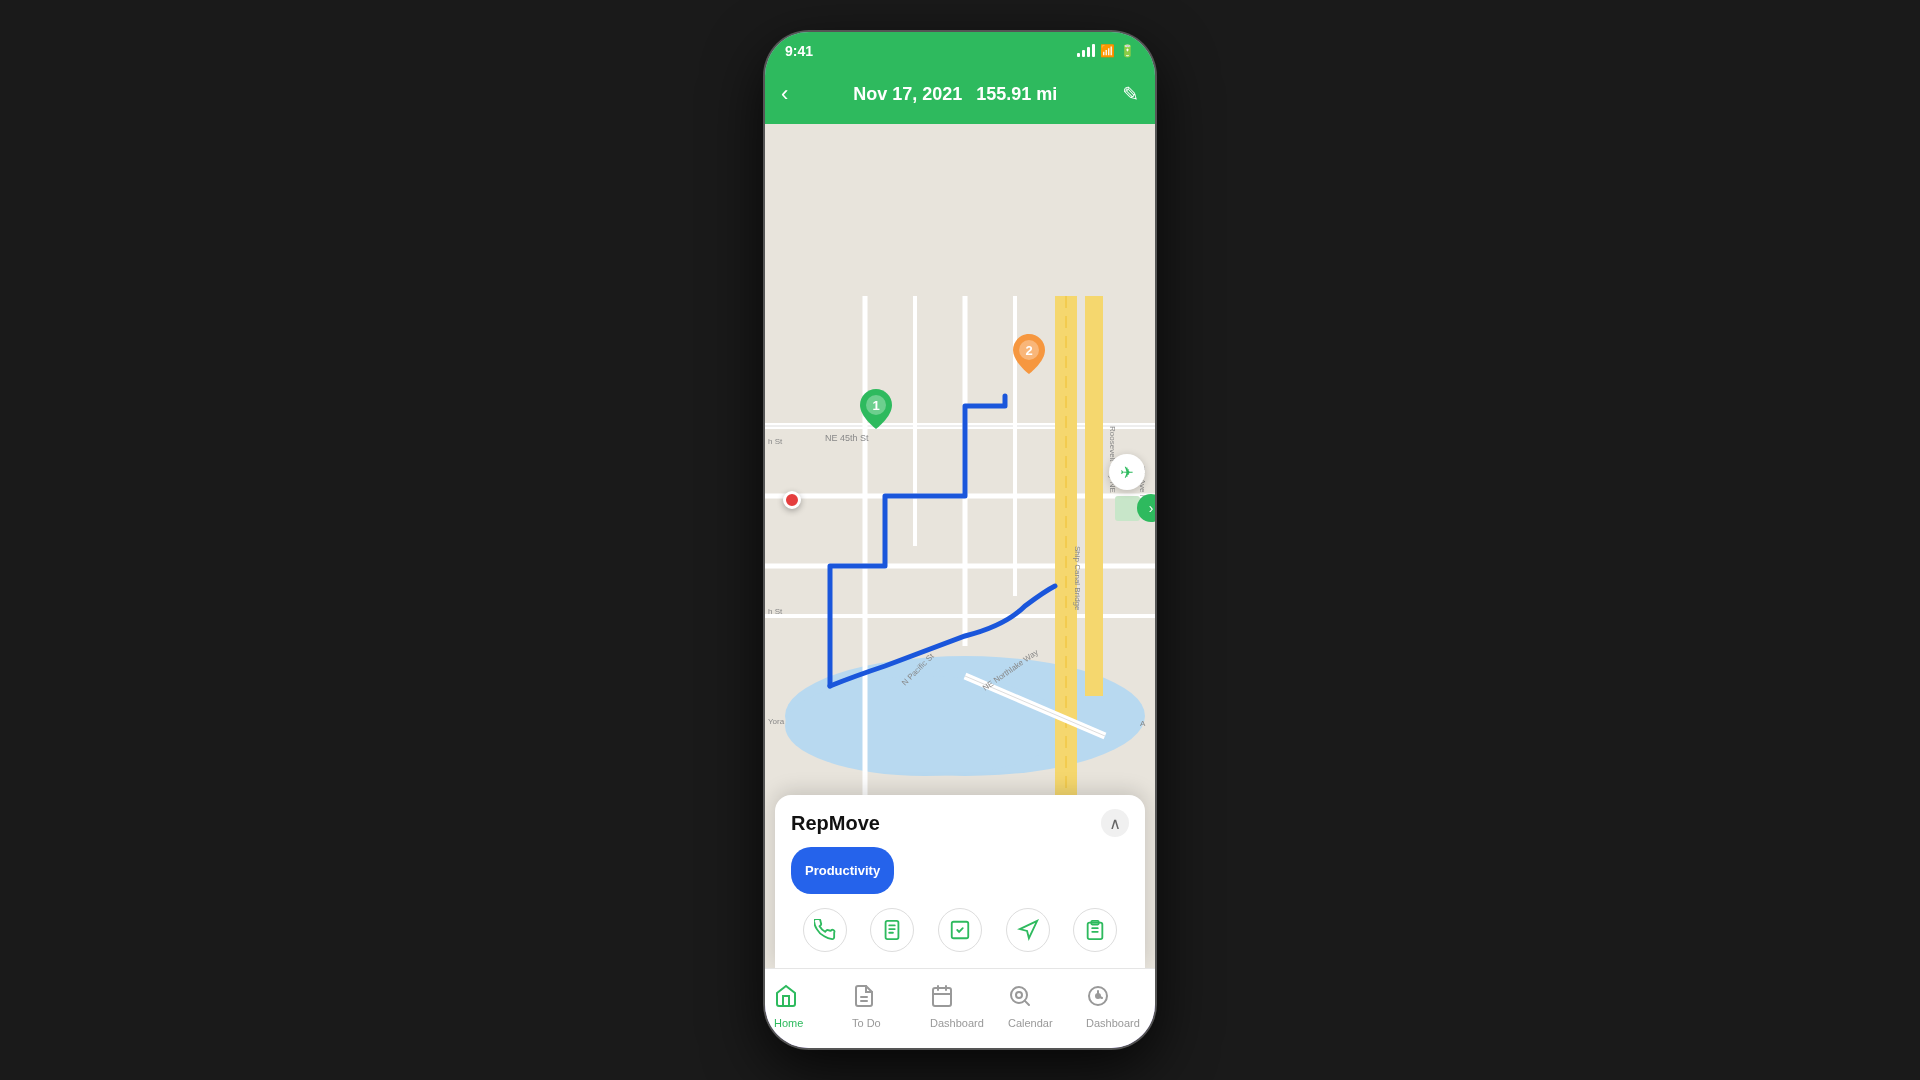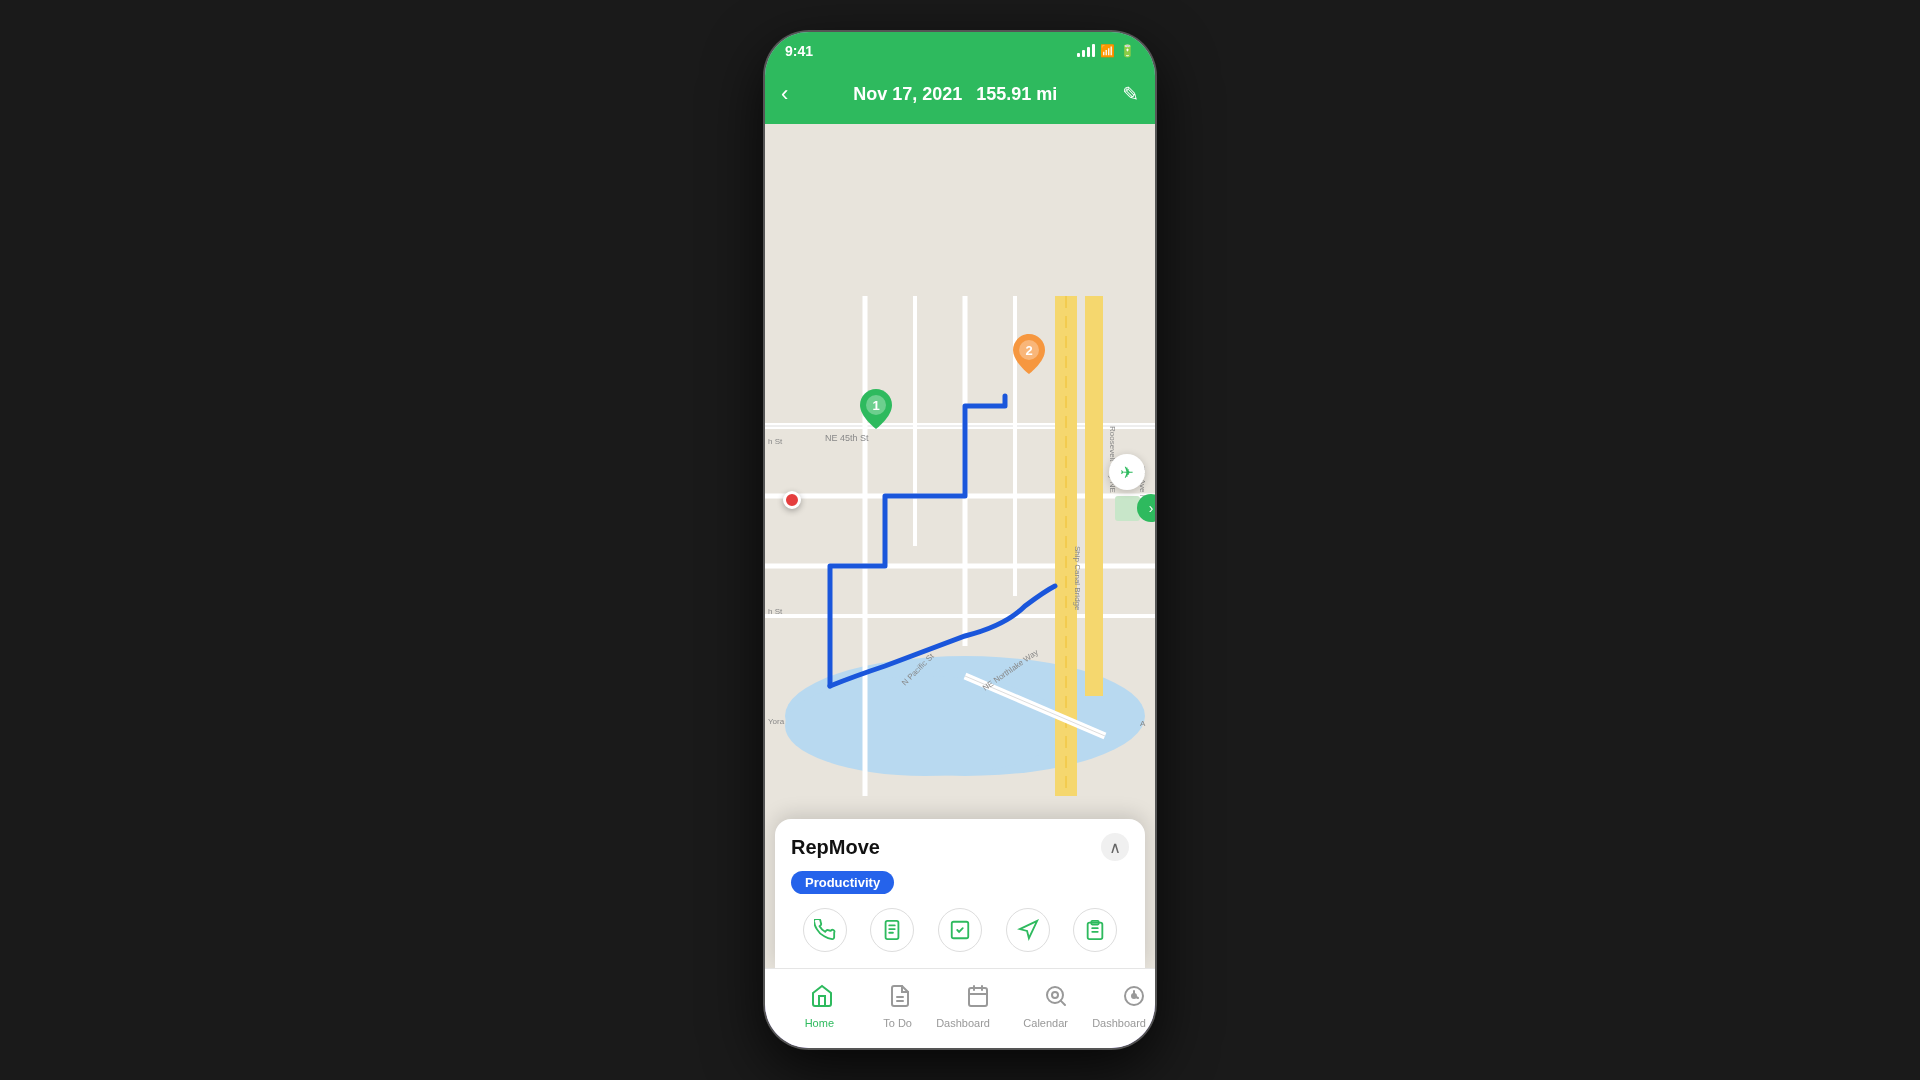--- a/index.html
+++ b/index.html
@@ -130,21 +130,21 @@
       justify-content: center;
       cursor: pointer;
       font-size: 16px;
       color: #666;
     }
     .productivity-badge {
       background: #2563eb;
       color: white;
       font-size: 13px;
       font-weight: 600;
-      padding: 4px 14px;
+      padding: 16px 14px;
       border-radius: 20px;
       display: inline-block;
       margin-bottom: 14px;
     }
     .action-icons {
       display: flex;
       justify-content: space-around;
       align-items: center;
     }
     .action-icon-btn {
@@ -166,21 +166,21 @@
       background: white;
       border-top: 1px solid #e5e5e5;
       display: flex;
       align-items: center;
       justify-content: space-around;
       padding: 6px 0 10px;
     }
     .nav-item {
       display: flex;
       flex-direction: column;
-      align-items: flex-end;
+      align-items: flex-start;
       gap: 3px;
       cursor: pointer;
       min-width: 60px;
     }
     .nav-icon {
       font-size: 22px;
     }
     .nav-label {
       font-size: 11px;
       font-weight: 500;

